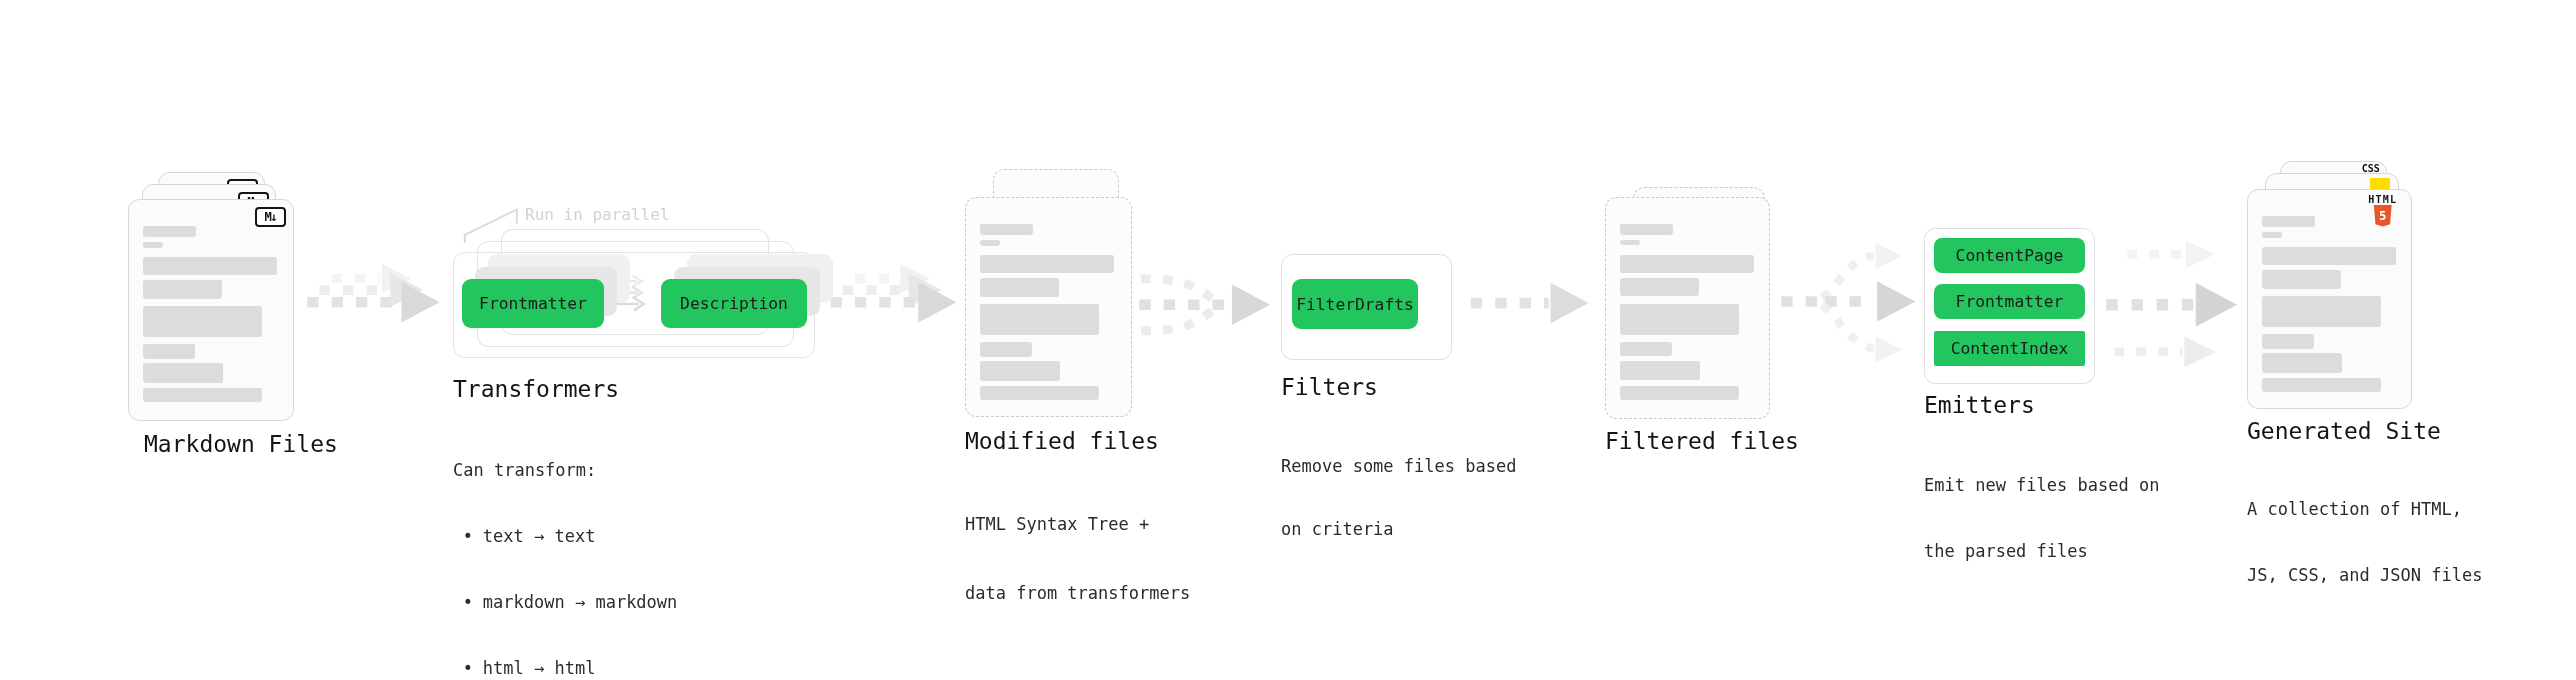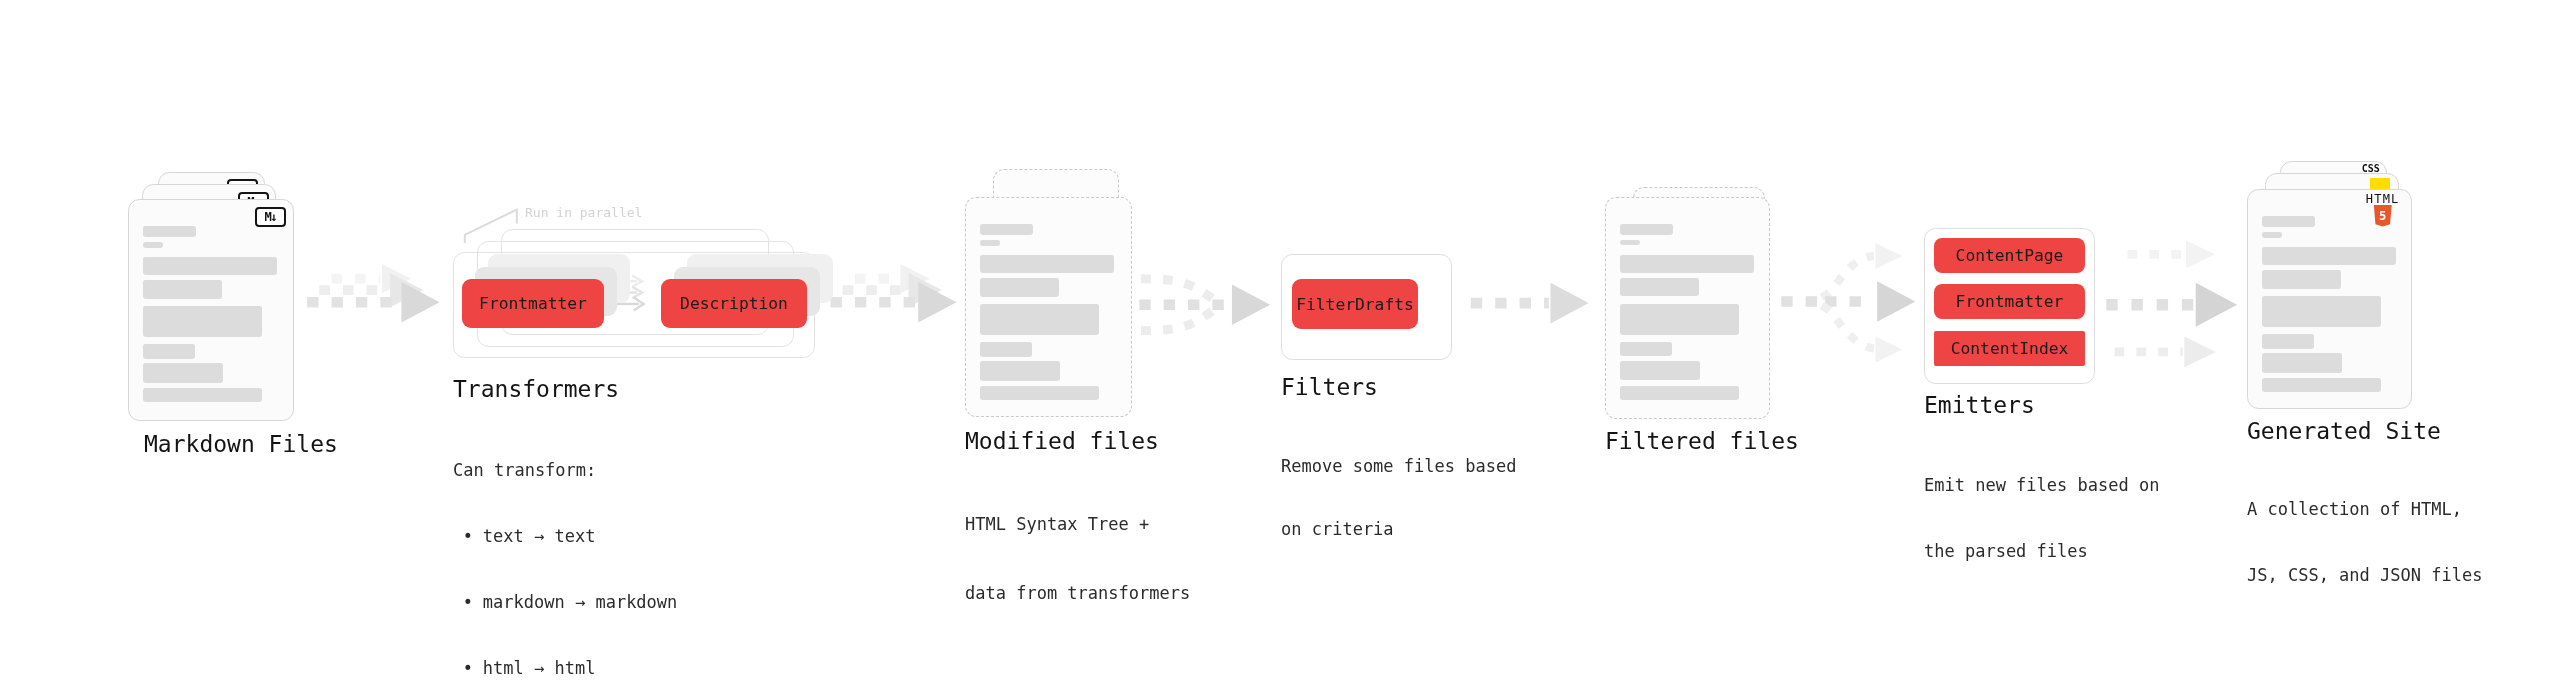--- a/index.html
+++ b/index.html
@@ -9,30 +9,30 @@
   }
   svg.overlay{position:absolute;left:0;top:0;pointer-events:none;}
   .stack{position:absolute;}
   .file-card{position:absolute;background:#fbfbfb;border:1.6px solid #d6d6d6;border-radius:11.4px;box-sizing:border-box;}
   .file-card.dashed{border:1.6px dashed #c9c9c9;background:#fcfcfc;}
   .bar{position:absolute;background:#dcdcdc;border-radius:2.4px;}
   .md-logo{position:absolute;right:7.3px;top:7.3px;width:31px;height:19.5px;border:2.4px solid #141414;border-radius:4.1px;
     background:#ffffff;color:#141414;font-weight:bold;font-size:12.2px;line-height:16.3px;text-align:center;letter-spacing:-1.6px;box-sizing:border-box;}
   .outline-box{position:absolute;border:1.6px solid #e3e3e3;border-radius:11.4px;box-sizing:border-box;background:transparent;}
   .panel{position:absolute;background:#ffffff;border:1.6px solid #dedede;border-radius:11.4px;box-sizing:border-box;}
-  .node-btn{position:absolute;background:#ef4444;border-radius:9px;color:#1c1c1c;font-size:16.3px;
+  .node-btn{position:absolute;background:#22c55e;border-radius:9px;color:#1c1c1c;font-size:16.3px;
     display:flex;align-items:center;justify-content:center;box-sizing:border-box;white-space:pre;}
   .node-btn.ghost1{background:#e6e6e6;}
   .node-btn.ghost2{background:#f0f0f0;}
   .stage-label{position:absolute;font-size:23px;line-height:24.4px;color:#141414;white-space:pre;}
   .stage-desc{position:absolute;font-size:17px;line-height:23px;color:#2b2b2b;white-space:pre;}
   .bullet-row span.b{margin-left:9.8px;margin-right:9.8px;}
-  .annotation{position:absolute;font-size:13px;color:#d2d2d2;white-space:pre;}
+  .annotation{position:absolute;font-size:16px;color:#d2d2d2;white-space:pre;}
   .html5-logo{position:absolute;right:9.8px;top:4.9px;width:37px;text-align:center;}
-  .html5-word{font-size:12px;font-weight:400;letter-spacing:1.2px;color:#111;line-height:9.8px;}
+  .html5-word{font-size:10px;font-weight:700;letter-spacing:1.2px;color:#111;line-height:9.8px;}
   .css-badge{position:absolute;right:4.1px;top:3.3px;font-size:10px;font-weight:700;color:#111;
     border-bottom:2.4px solid #2965f1;padding:0 1.6px 0.8px;line-height:8.1px;}
   .js-badge{position:absolute;right:8.1px;top:4.1px;width:19.5px;height:18px;background:#ffdd00;}
 </style>
 </head>
 <body>
 
 <svg class="overlay" width="2576" height="681" viewBox="0 0 3170 838">
 
   <g>

